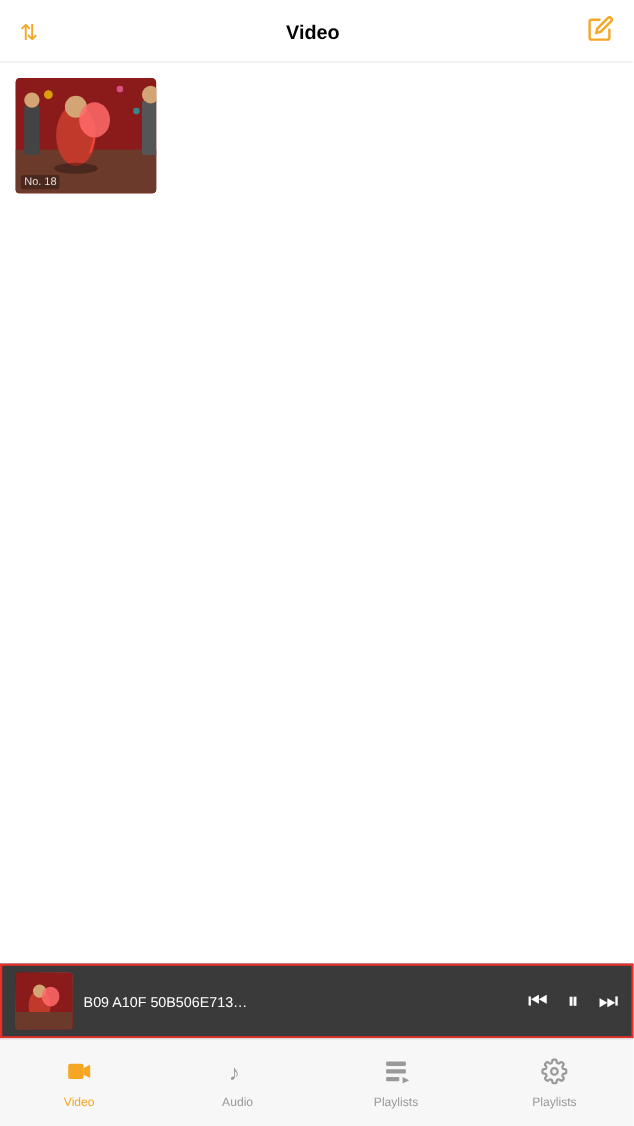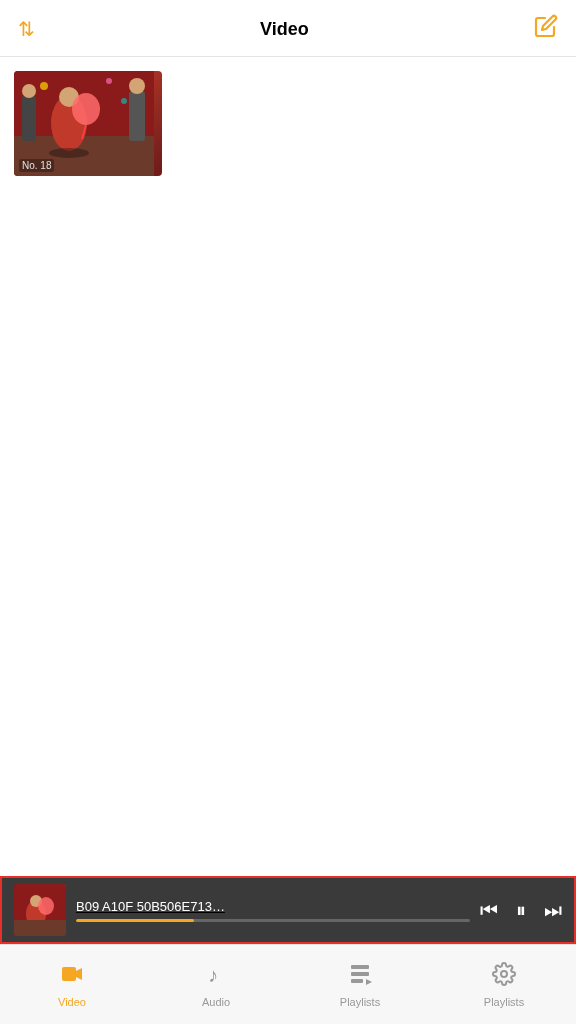--- a/index.html
+++ b/index.html
@@ -43,21 +43,21 @@
     }
 
     
     .video-item {
       display: flex;
       flex-direction: row;
       align-items: flex-start;
       margin-bottom: 12px;
     }
     .video-thumbnail {
-      width: 148px;
+      width: 128px;
       height: 105px;
       border-radius: 4px;
       overflow: hidden;
       flex-shrink: 0;
       background: #14b8a6;
       position: relative;
     }
     .video-thumbnail-inner {
       width: 100%;
       height: 100%;
@@ -105,23 +105,22 @@
       height: 52px;
       border-radius: 3px;
       flex-shrink: 0;
       background: linear-gradient(135deg, #8B0000 0%, #c0392b 40%, #922b21 70%);
       overflow: hidden;
     }
     .mini-player-info {
       flex: 1;
       overflow: hidden;
       display: flex;
-      flex-direction: column;
+      flex-direction: row;
       gap: 5px;
-      text-decoration: underline;
     }
     .mini-player-title {
       font-size: 13px;
       color: #fff;
       white-space: nowrap;
       overflow: hidden;
       text-overflow: ellipsis;
     }
     .mini-player-progress {
       height: 3px;

